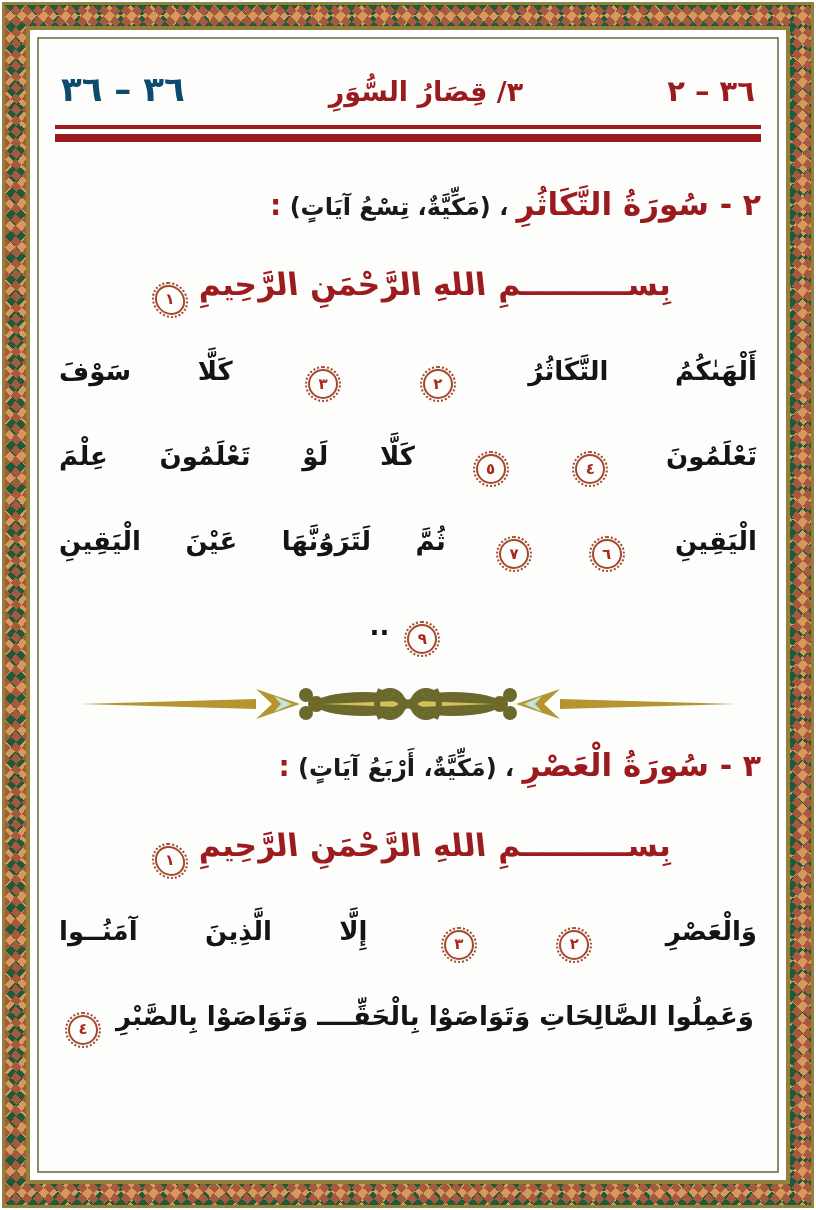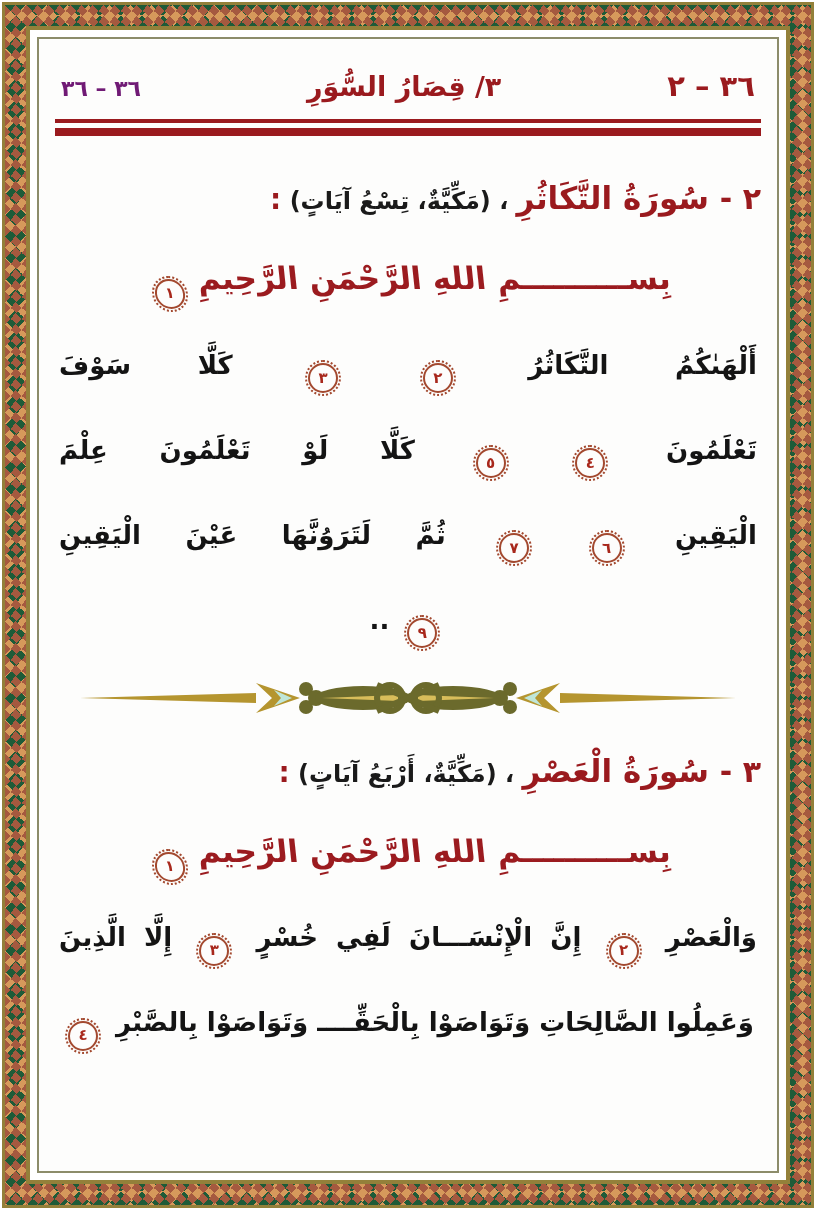--- a/index.html
+++ b/index.html
@@ -17,21 +17,21 @@
     background-size: 11px 11px, 21px 21px;
     padding:21px;
   }
   .f2 { height:100%; border:4px solid #93803a; background:#ffffff; padding:7px; }
   .f3 { height:100%; border:2px solid #8c8c6a; background:#fdfdfc; padding:0 16px; overflow:hidden; }
 
   
   .hdr { display:flex; direction:rtl; justify-content:space-between; align-items:baseline; margin-top:30px; padding:0 6px; }
   .hdr-pages { color:#9a1a1e; font-weight:bold; font-size:29px; }
   .hdr-title { color:#9a1a1e; font-weight:bold; font-size:27px; }
-  .hdr-faint { color:#701a75; font-weight:bold; font-size:22px; }
+  .hdr-faint { color:#0c4a6e; font-weight:bold; font-size:34px; }
 
   .rule { margin-top:16px; }
   .rule .r1 { height:4px; background:#9a1a1e; }
   .rule .r2 { height:8px; background:#9a1a1e; margin-top:5px; }
 
   
   .sh { direction:rtl; text-align:right; margin-top:44px; font-weight:bold; }
   .sh .num { color:#9a1a1e; font-size:30px; }
   .sh .nm  { color:#9a1a1e; font-size:31px; }
   .sh .mt  { color:#1a1a1a; font-size:24px; font-weight:bold; }
@@ -138,34 +138,34 @@
               </g>
               <g stroke="#6b6a2c" stroke-width="6" fill="none">
                 <circle cx="312" cy="27" r="13"></circle>
                 <circle cx="348" cy="27" r="13"></circle>
                 <path d="M299,14 Q330,27 361,40"></path>
                 <path d="M299,40 Q330,27 361,14"></path>
               </g>
             </svg>
           </div>
 
-          <div class="sh" style="margin-top:28px;">
+          <div class="sh" style="margin-top:16px;">
             <span class="num">٣ -</span><span class="nm"> سُورَةُ الْعَصْرِ</span><span class="mt"> ، (مَكِّيَّةٌ، أَرْبَعُ آيَاتٍ) </span><span class="cl">:</span>
           </div>
 
           <div class="basmala">
             <span>بِســــــــــمِ اللهِ الرَّحْمَنِ الرَّحِيمِ</span><span class="vmark">
                 <span class="vnum">١</span>
               </span>
           </div>
 
           <div class="verses">
               <div class="vline vjustify"><span>وَالْعَصْرِ</span> <span class="vmark">
                   <span class="vnum">٢</span>
-                </span> <span>إِنَّ الْإِنْسَـــانَ لَفِي خُسْرٍ</span> <span class="vmark">
+                </span>  <span class="vmark">
                   <span class="vnum">٣</span>
                 </span> <span>إِلَّا الَّذِينَ آمَنُــوا</span> </div>
               <div class="vline vleft"><span>وَعَمِلُوا الصَّالِحَاتِ وَتَوَاصَوْا بِالْحَقِّــــ وَتَوَاصَوْا بِالصَّبْرِ</span> <span class="vmark">
                   <span class="vnum">٤</span>
                 </span> </div>
             </div>
 
         </div>
       </div>
     </div>

